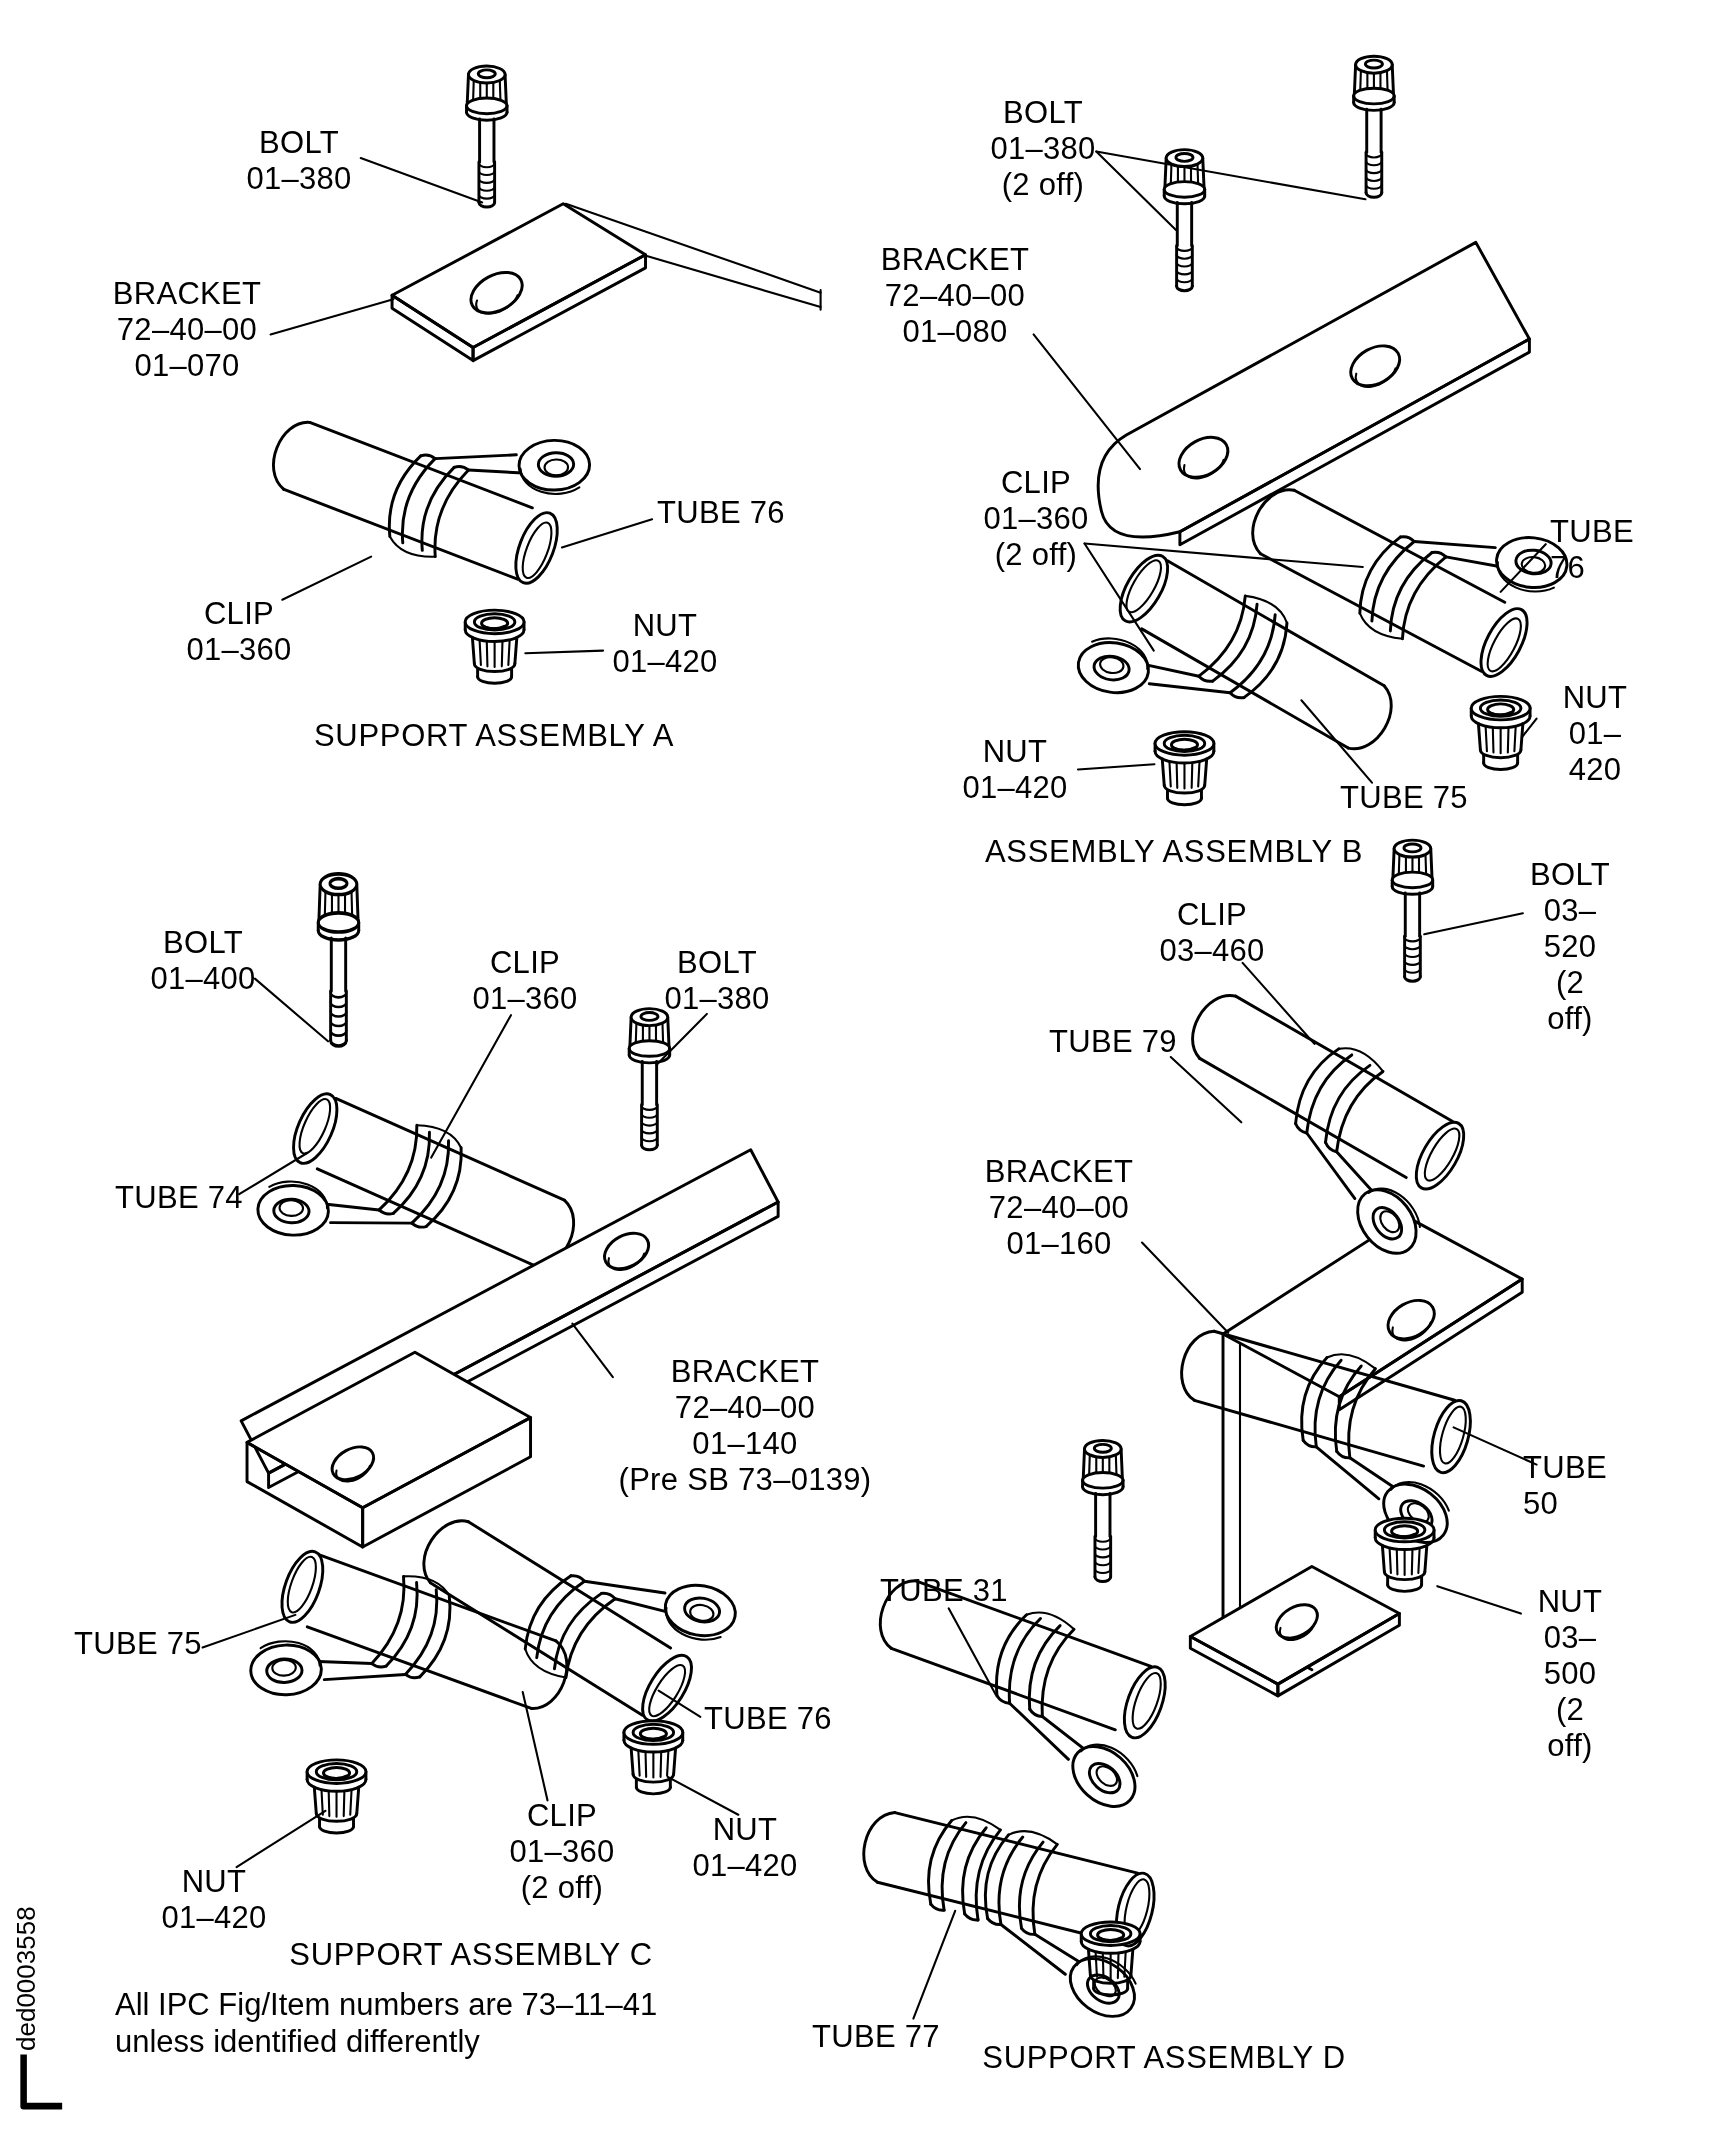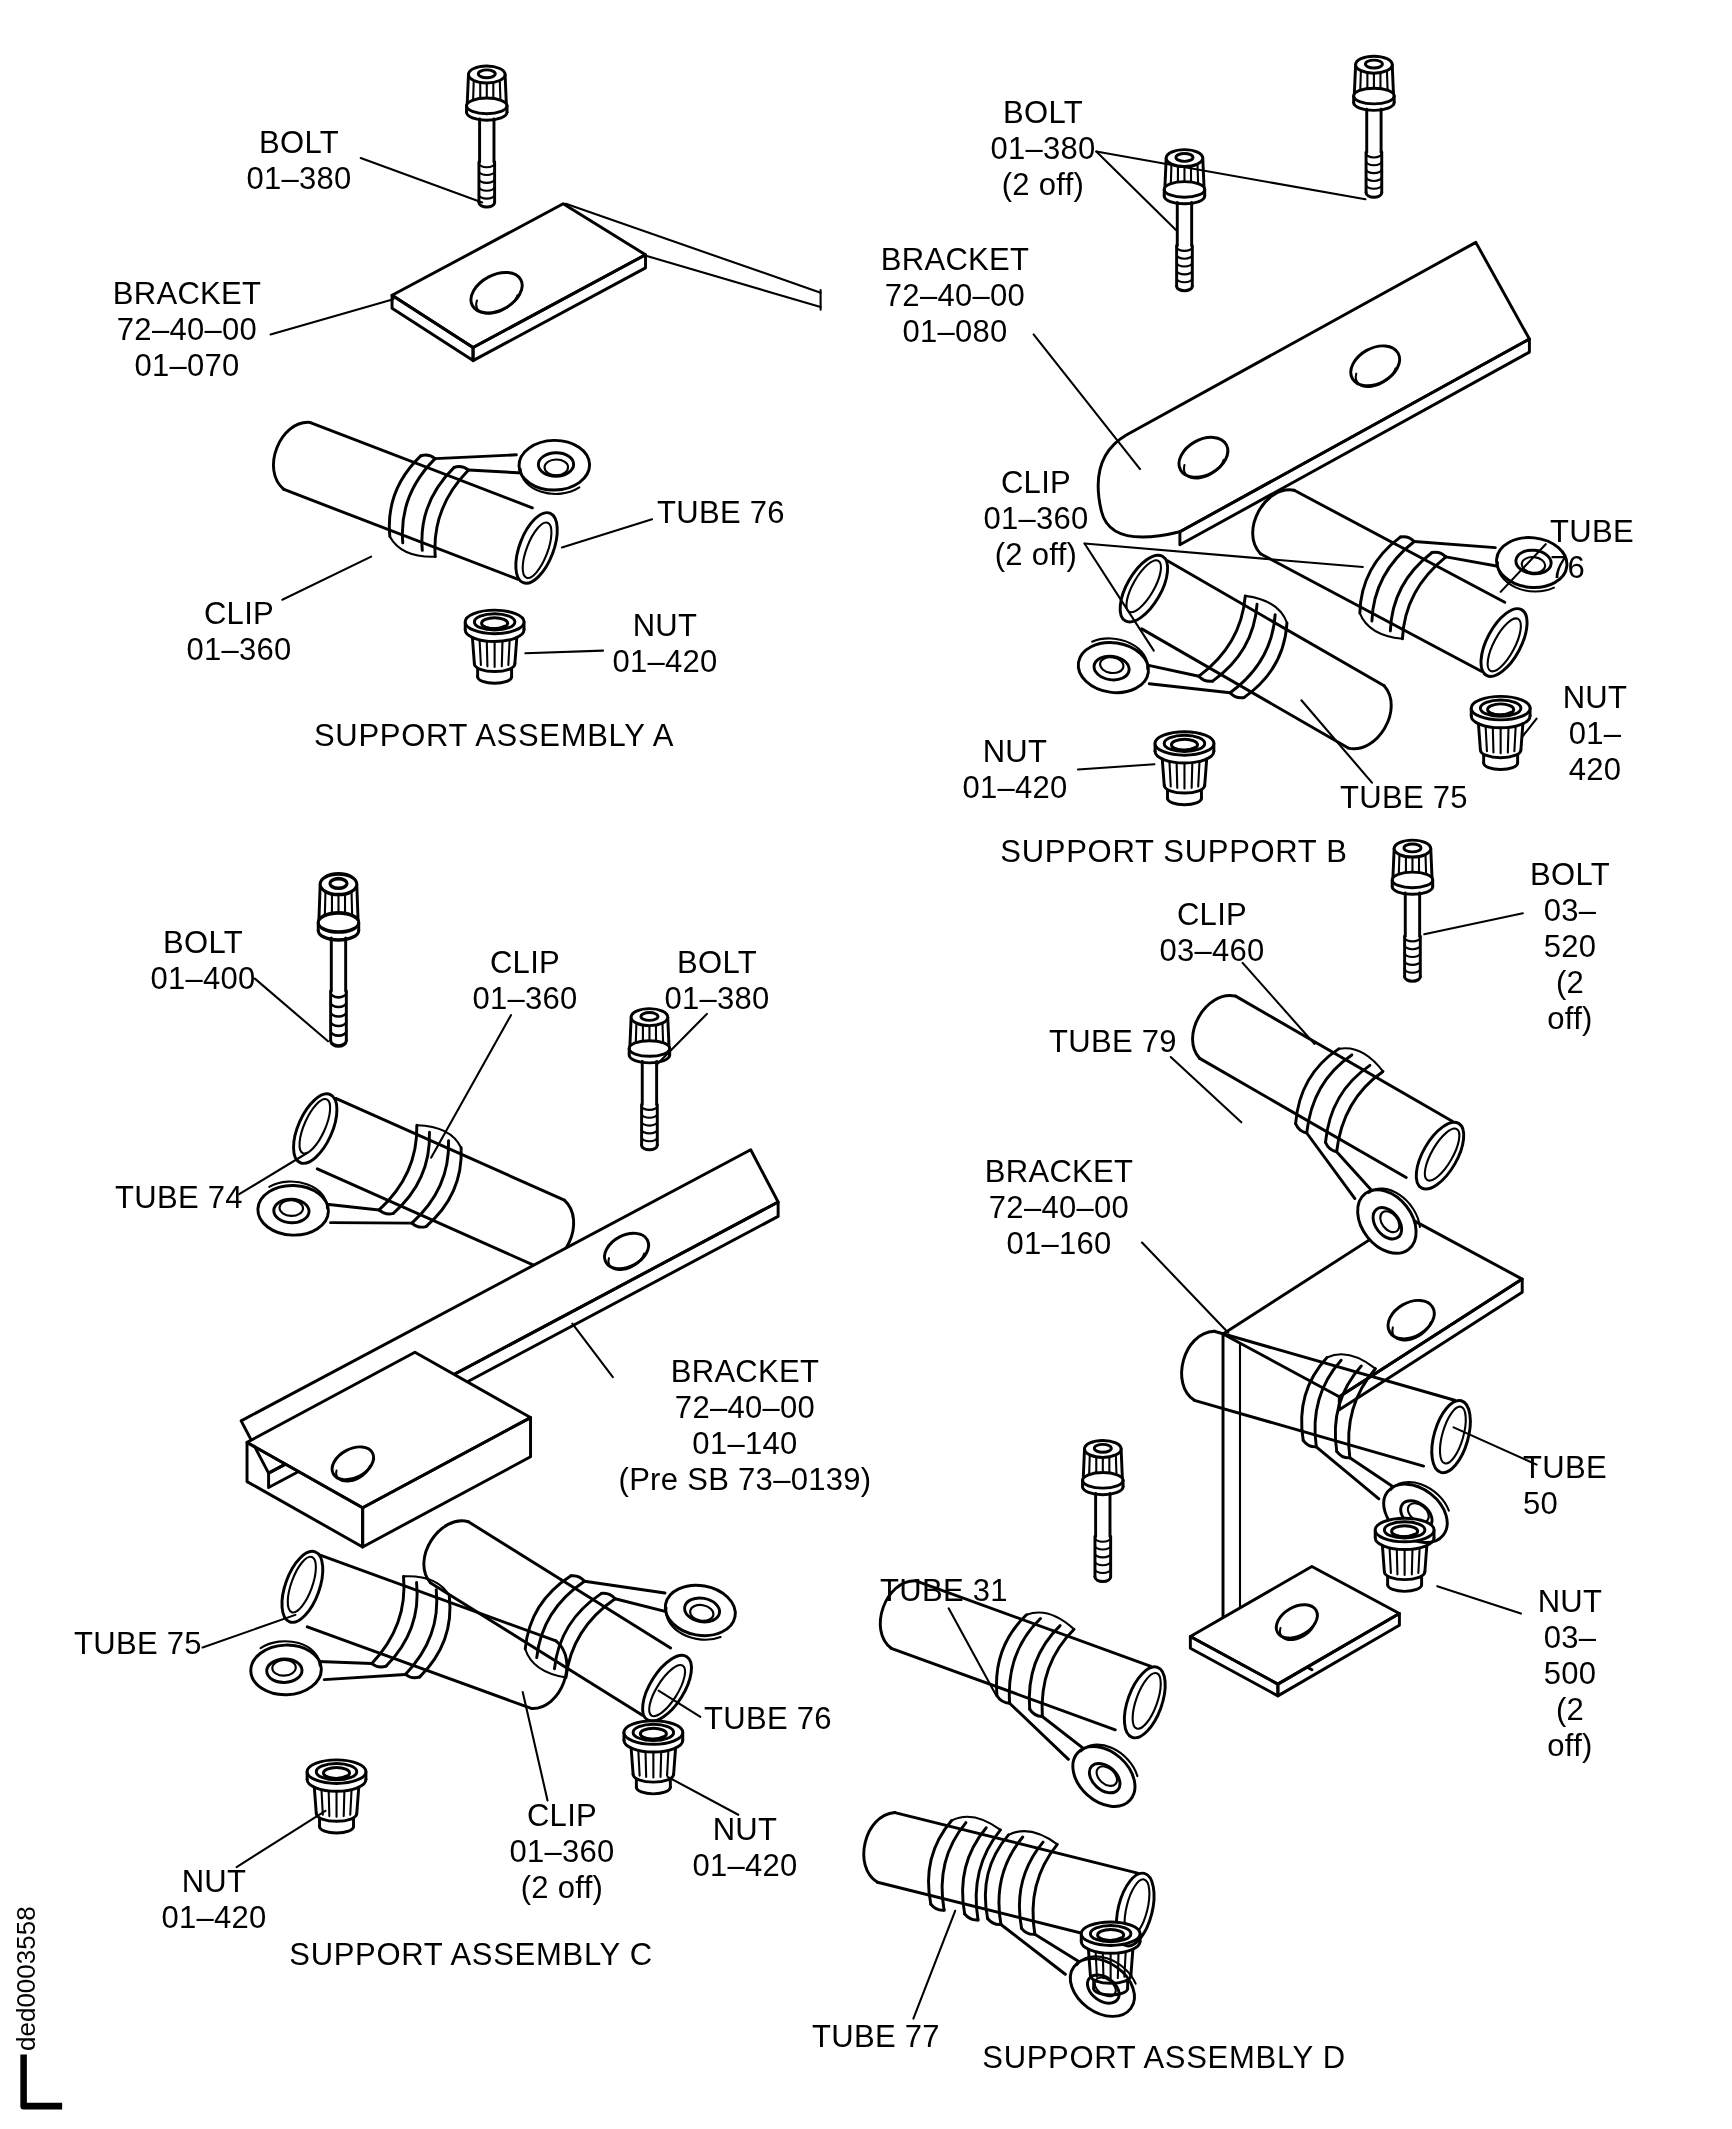--- a/index.html
+++ b/index.html
@@ -287,21 +287,21 @@
 01–080</div>
 <div class="lbl" style="left:1036px;top:465px">CLIP
 01–360
 (2 off)</div>
 <div class="lbl left" style="left:1550px;top:514px">TUBE 76</div>
 <div class="lbl" style="left:1595px;top:680px">NUT
 01–420</div>
 <div class="lbl" style="left:1015px;top:734px">NUT
 01–420</div>
 <div class="lbl left" style="left:1340px;top:780px">TUBE 75</div>
-<div class="title" style="left:1174px;top:834px">SUPPORT SUPPORT B</div>
+<div class="title" style="left:1174px;top:834px">ASSEMBLY ASSEMBLY B</div>
 
 <div class="lbl" style="left:1570px;top:857px">BOLT
 03–520
 (2 off)</div>
 <div class="lbl" style="left:1212px;top:897px">CLIP
 03–460</div>
 <div class="lbl left" style="left:1049px;top:1024px">TUBE 79</div>
 <div class="lbl" style="left:1059px;top:1154px">BRACKET
 72–40–00
 01–160</div>
@@ -328,16 +328,18 @@
 <div class="lbl left" style="left:704px;top:1701px">TUBE 76</div>
 <div class="lbl" style="left:562px;top:1798px">CLIP
 01–360
 (2 off)</div>
 <div class="lbl" style="left:745px;top:1812px">NUT
 01–420</div>
 <div class="lbl" style="left:214px;top:1864px">NUT
 01–420</div>
 <div class="title" style="left:471px;top:1937px">SUPPORT ASSEMBLY C</div>
 
+<div class="note" style="left:115px;top:1986px">All IPC Fig/Item numbers are 73–11–41
+unless identified differently</div>
 <div class="figid" style="left:10.5px;top:2051px">ded0003558</div>
 
 </div>
 
 
 </body></html>

